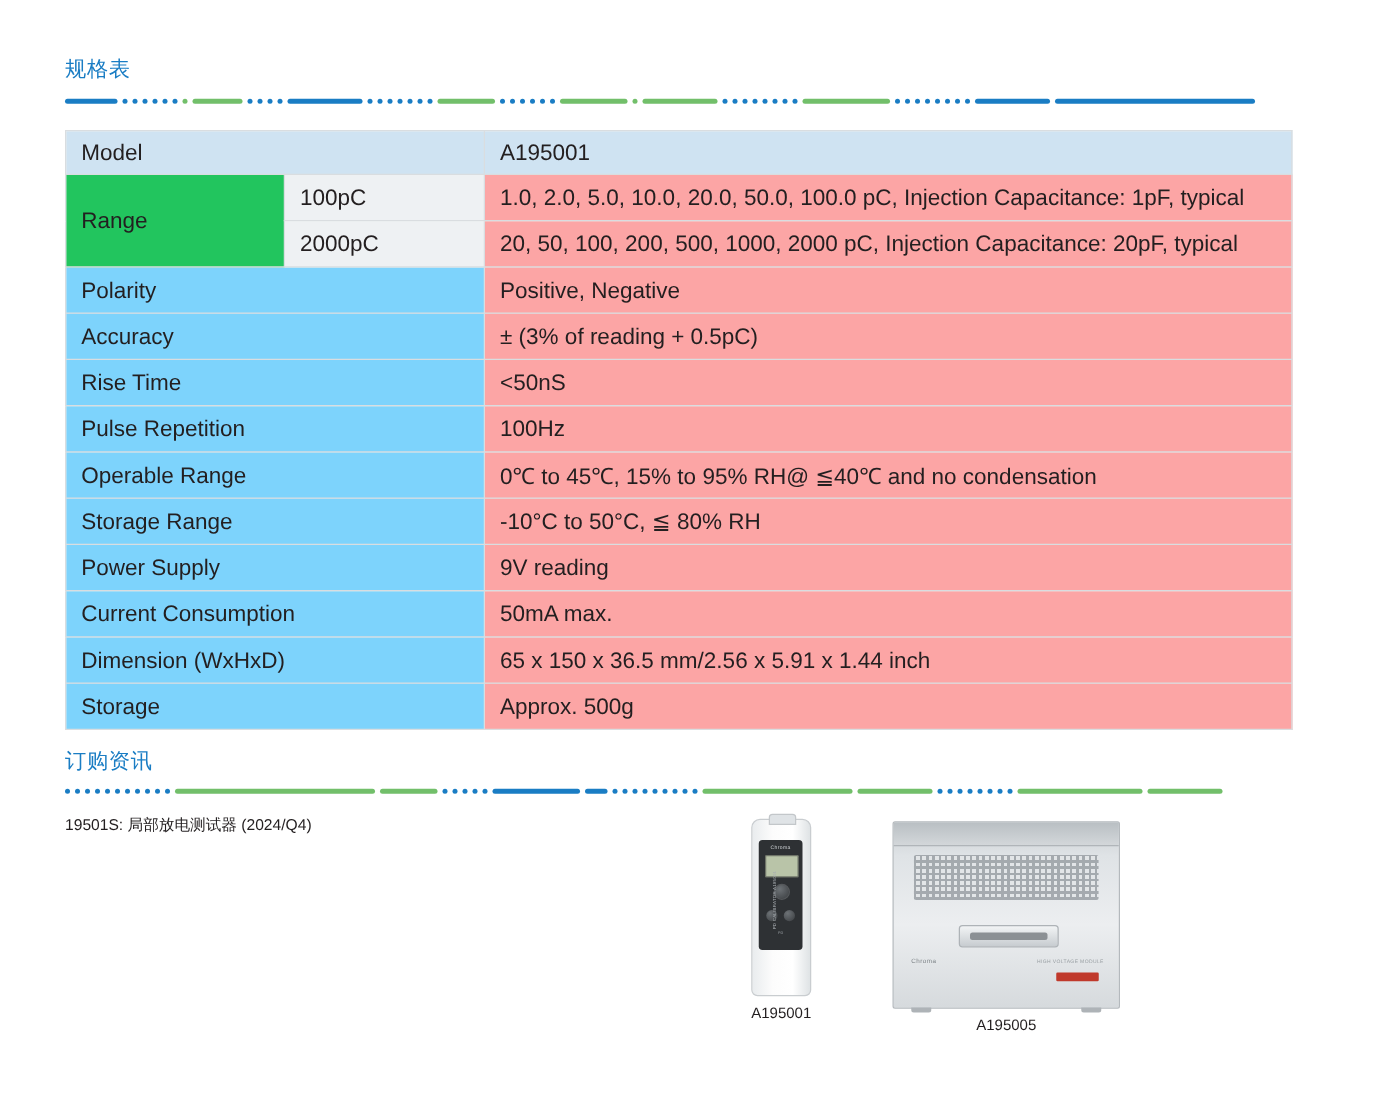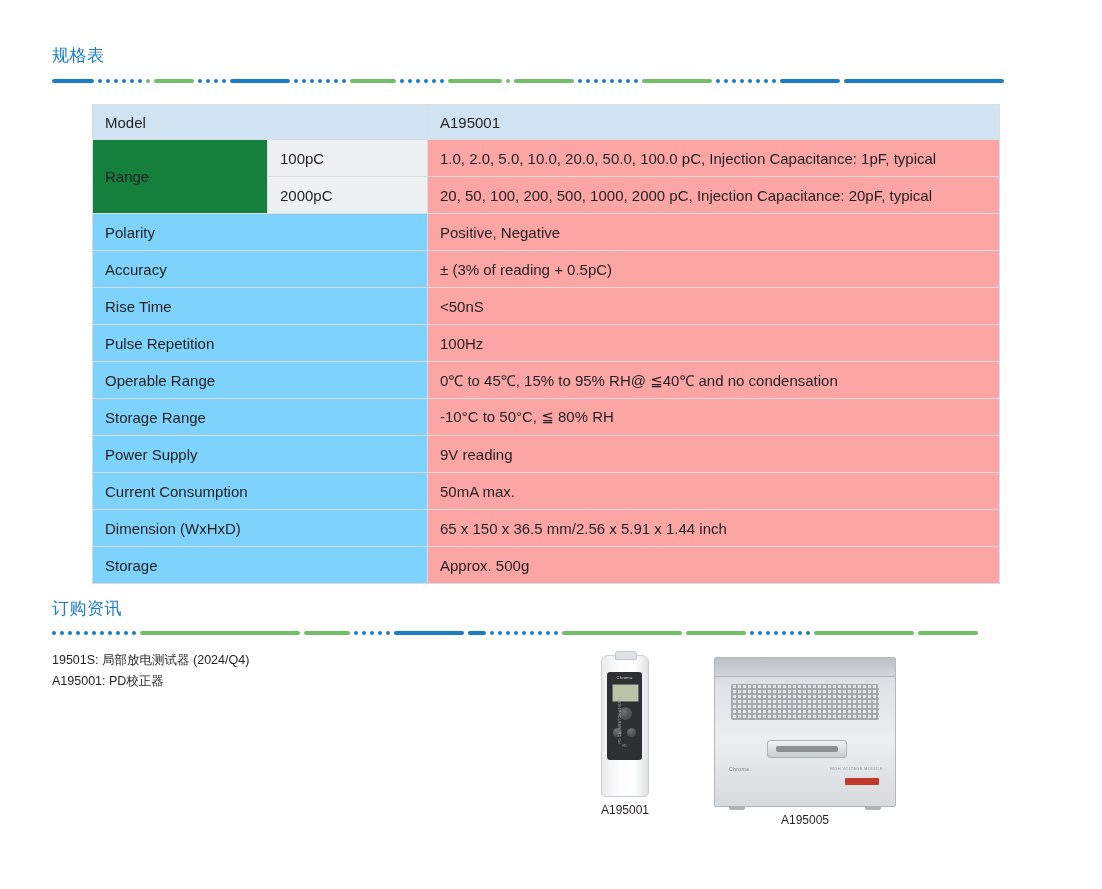--- a/index.html
+++ b/index.html
@@ -44,24 +44,23 @@
     height: 4px;
     border-radius: 2px;
     margin-right: 4px;
   }
 
   
   table.spec {
     position: absolute;
     left: 52px;
     top: 104px;
-    width: 908px;
+    width: 982px;
     border-collapse: collapse;
-    font-size: 15px;
-    margin-left: 40px;
+    font-size: 18px;
   }
   table.spec td {
     border: 1px solid #d9dde0;
     padding: 0 12px;
     height: 36px;
     vertical-align: middle;
     color: #231f20;
   }
   table.spec tr.head td {
     background: #cfe3f2;
@@ -73,21 +72,21 @@
   }
   td.sublabel {
     background: #eef1f3;
     width: 135px;
   }
   td.value {
     background: #fca5a5;
   }
   tr.head td.label, tr.head td.value { background: #cfe3f2; }
   td.rangelabel {
-    background: #15803d;
+    background: #22c55e;
     width: 150px;
   }
 
   
   .order-list {
     position: absolute;
     left: 52px;
     top: 650px;
     font-size: 12.5px;
     line-height: 21px;
@@ -460,21 +459,20 @@
       <span class="seg" style="width: 4px; background: rgb(26, 125, 196);"></span>
       <span class="seg" style="width: 4px; background: rgb(26, 125, 196);"></span>
       <span class="seg" style="width: 4px; background: rgb(26, 125, 196);"></span>
       <span class="seg" style="width: 4px; background: rgb(26, 125, 196);"></span>
       <span class="seg" style="width: 100px; background: rgb(114, 191, 106);"></span>
       <span class="seg" style="width: 60px; background: rgb(114, 191, 106);"></span>
     </div>
 
   <div class="order-list" id="order-list">
       <div>19501S: 局部放电测试器 (2024/Q4)</div>
-      <div>A195001: PD校正器</div>
     </div>
 
   <div class="products">
 
     <div class="product" id="prod-1">
       <div class="handheld">
         <div class="top-nub"></div>
         <div class="faceplate">
           <div class="brand">Chroma</div>
           <div class="screen"></div>

